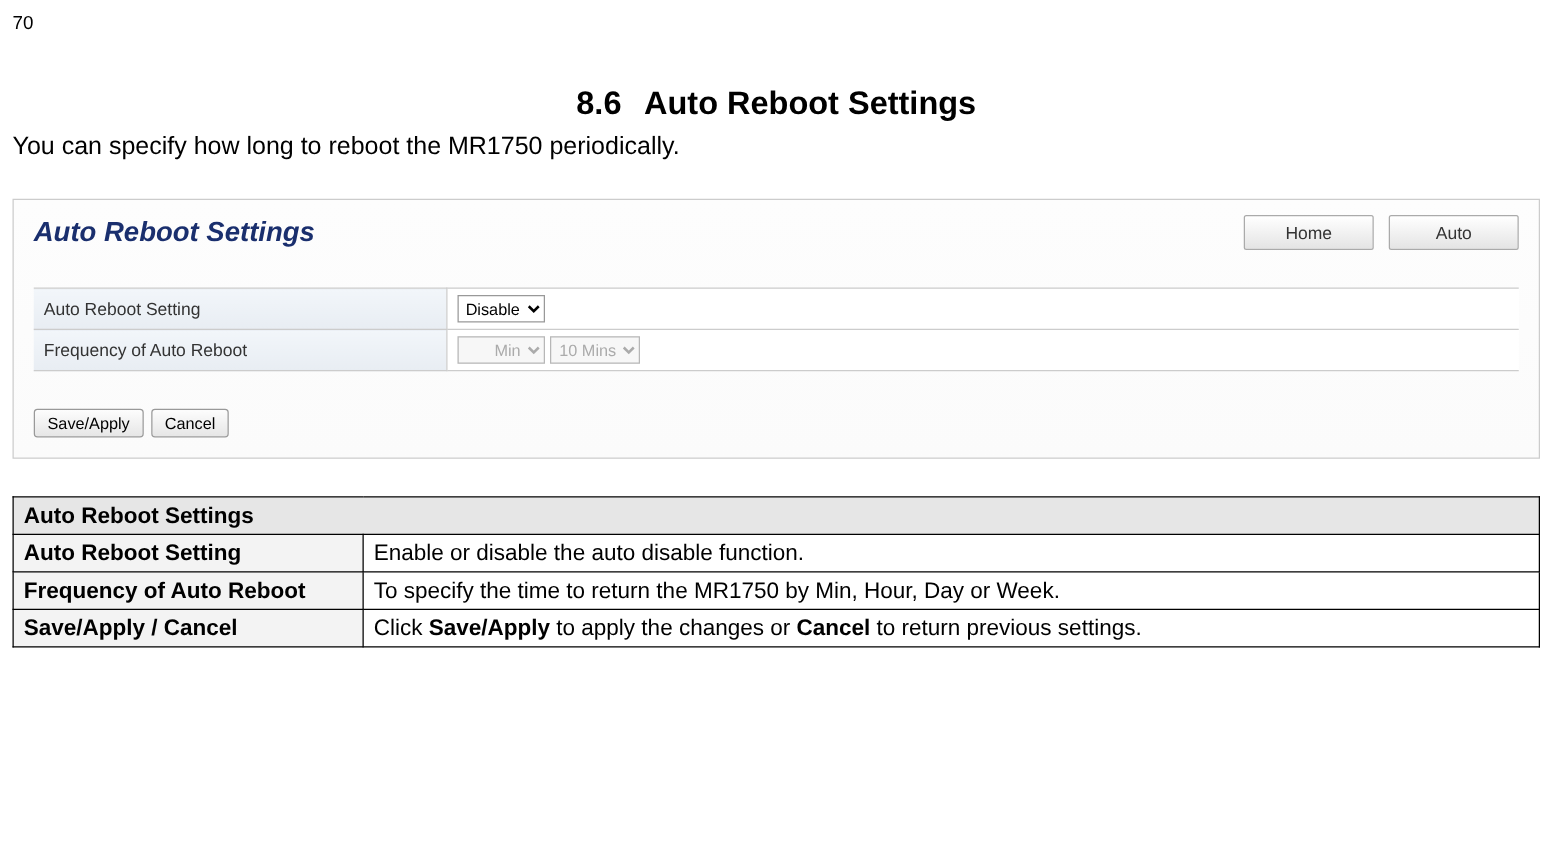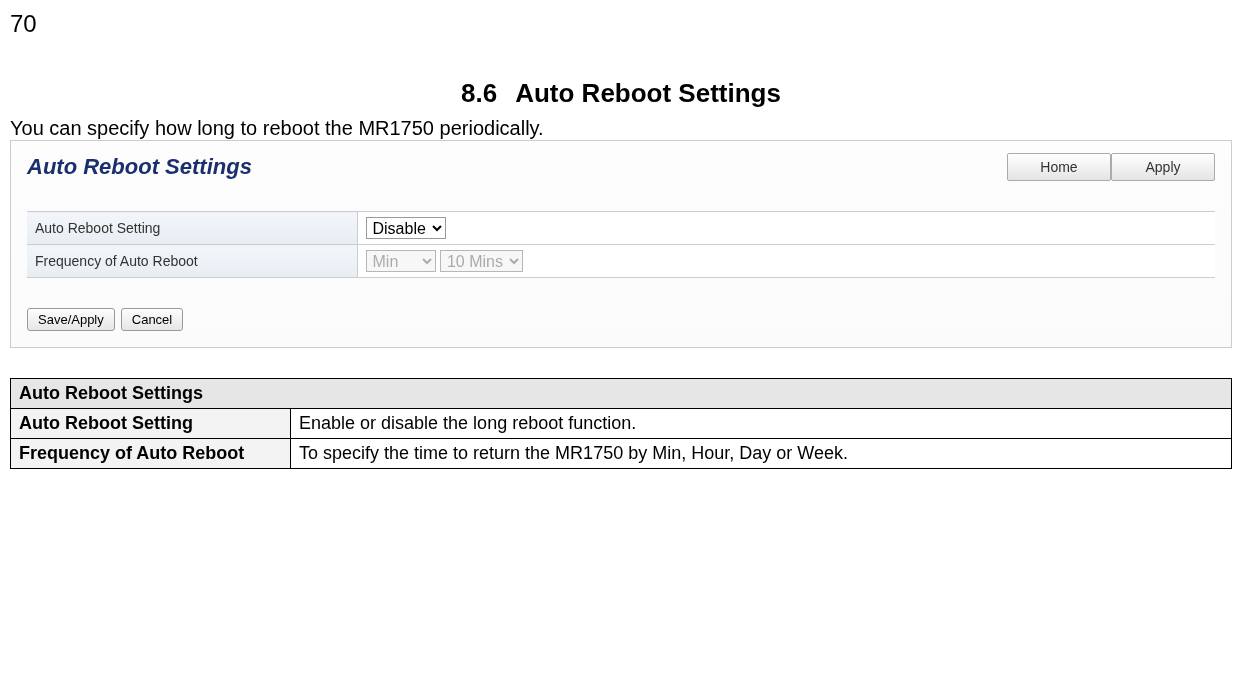--- a/index.html
+++ b/index.html
@@ -7,36 +7,37 @@
       padding: 0;
       box-sizing: border-box;
     }
     body {
       font-family: "Segoe UI", Arial, sans-serif;
       background: #ffffff;
       padding: 10px 10px 10px 10px;
       color: #000;
     }
     .page-number {
-      font-size: 24px;
+      font-size: 15px;
       font-weight: normal;
       margin-bottom: 40px;
     }
     .doc-heading {
       font-size: 26px;
       font-weight: bold;
       margin-bottom: 8px;
       text-align: center;
     }
     .doc-heading .num {
       margin-right: 18px;
     }
     .doc-intro {
       font-size: 20px;
       font-weight: normal;
+      margin-bottom: 30px;
     }
     
     .screenshot-panel {
       border: 1px solid #ccc;
       padding: 12px 16px 16px 16px;
       margin-bottom: 30px;
       width: 100%;
       background: linear-gradient(#fdfdfd, #fbfbfb);
     }
     .panel-header {
@@ -47,21 +48,21 @@
     }
     .panel-title {
       font-family: Arial, sans-serif;
       font-size: 22px;
       font-weight: bold;
       color: #1a2f6e;
       font-style: italic;
     }
     .panel-buttons {
       display: flex;
-      gap: 0;
+      gap: 12px;
     }
     .nav-btn {
       width: 104px;
       height: 28px;
       background: linear-gradient(#ffffff, #e4e4e4);
       border: 1px solid #aaa;
       border-radius: 2px;
       font-size: 14px;
       color: #333;
       display: flex;
@@ -87,30 +88,31 @@
       background: linear-gradient(#f2f6fa, #e8edf3);
       border-right: 1px solid #ccc;
       font-size: 14px;
       color: #333;
     }
     .settings-table td.control-cell {
       background: #fff;
     }
     .select-ctl {
       font-family: Arial, sans-serif;
-      font-size: 16px;
+      font-size: 13px;
       padding: 1px 2px;
       border: 1px solid #999;
       background: #fff;
       height: 22px;
       min-width: 70px;
     }
     .select-ctl.disabled {
       color: #888;
       background: #f5f5f5;
+      text-align: right;
     }
     .action-row {
       display: flex;
       gap: 6px;
     }
     .action-btn {
       padding: 3px 10px;
       font-size: 13px;
       background: linear-gradient(#fdfdfd, #e6e6e6);
       border: 1px solid #999;
@@ -156,21 +158,21 @@
   <span class="num">8.6</span><span>Auto Reboot Settings</span>
 </div>
 
 <div class="doc-intro">You can specify how long to reboot the MR1750 periodically.</div>
 
 <div class="screenshot-panel">
   <div class="panel-header">
     <div class="panel-title">Auto Reboot Settings</div>
     <div class="panel-buttons">
       <div class="nav-btn">Home</div>
-      <div class="nav-btn">Apply</div>
+      <div class="nav-btn">Auto</div>
     </div>
   </div>
 
   <table class="settings-table">
     <tbody>
         <tr>
       <td class="label-cell">Auto Reboot Setting</td>
       <td class="control-cell">
         <select class="select-ctl">
           <option>Disable</option>
@@ -197,20 +199,26 @@
   </div>
 </div>
 
 <table class="desc-table">
   <tbody>
       <tr class="header-row">
     <td colspan="2">Auto Reboot Settings</td>
   </tr>
   <tr>
     <td class="label-col">Auto Reboot Setting</td>
-    <td class="desc-col">Enable or disable the long reboot function.</td>
+    <td class="desc-col">Enable or disable the auto disable function.</td>
   </tr>
   <tr>
     <td class="label-col">Frequency of Auto Reboot</td>
     <td class="desc-col">To specify the time to return the MR1750 by Min, Hour, Day or Week.</td>
   </tr>
+  <tr>
+    <td class="label-col">Save/Apply / Cancel</td>
+    <td class="desc-col">
+      <span>Click </span><span class="strong">Save/Apply</span><span> to apply the changes or </span><span class="strong">Cancel</span><span> to return previous settings.</span>
+    </td>
+  </tr>
 </tbody>
   </table>
 
 </body></html>

